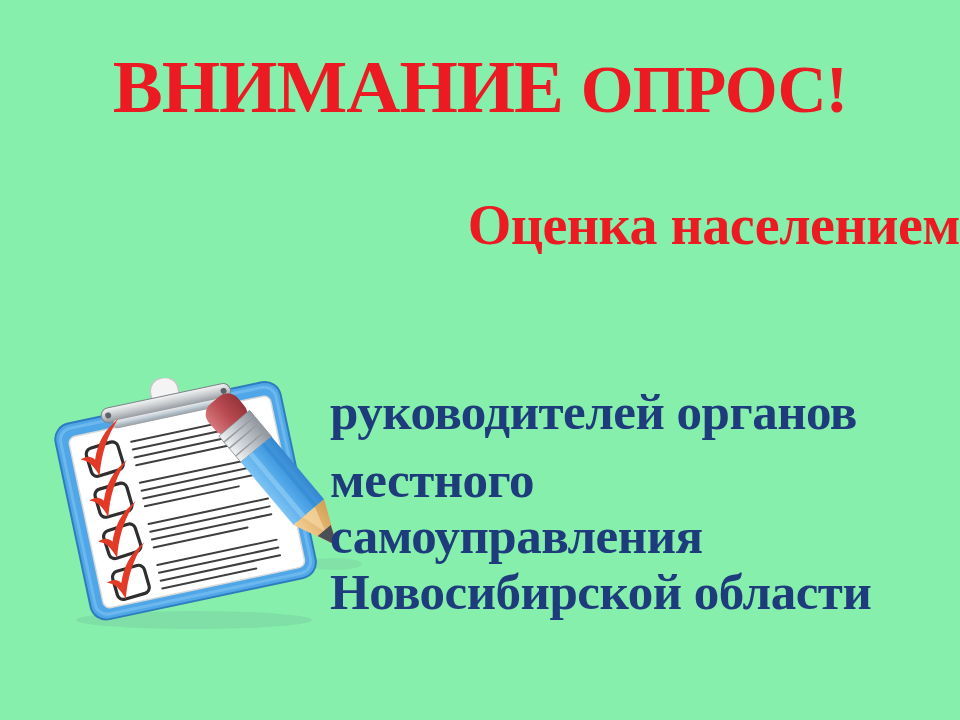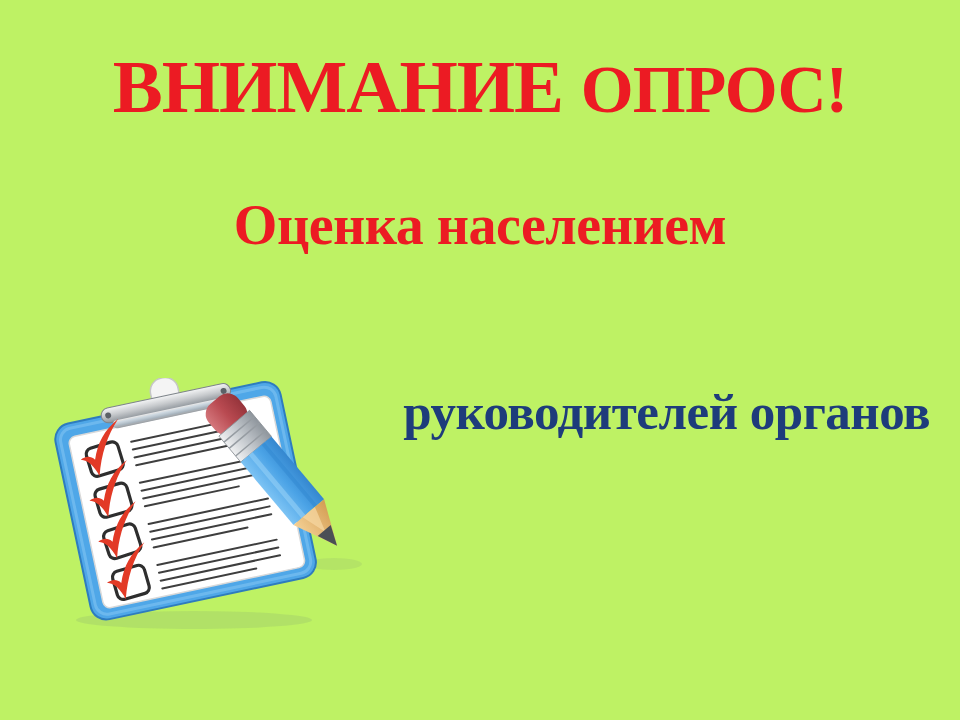--- a/index.html
+++ b/index.html
@@ -4,21 +4,21 @@
 <style>
   html, body {
     margin: 0;
     padding: 0;
     background: #ffffff;
   }
   .slide {
     position: relative;
     width: 960px;
     height: 720px;
-    background: #bef264;
+    background: #86efac;
     overflow: hidden;
     font-family: "Liberation Serif", "DejaVu Serif", serif;
     font-weight: 700;
   }
   .title {
     position: absolute;
     top: 44px;
     left: 0;
     width: 960px;
     margin: 0;
@@ -30,33 +30,33 @@
     letter-spacing: -1px;
   }
   .title .t2 {
     font-size: 68px;
   }
   .subtitle {
     position: absolute;
     top: 194px;
     left: 0;
     width: 960px;
-    text-align: center;
+    text-align: right;
     color: #EC1B23;
     font-size: 56px;
     line-height: 62px;
     letter-spacing: -0.5px;
     white-space: nowrap;
   }
   .bodytext {
     position: absolute;
     top: 384px;
     left: 330px;
     width: 600px;
-    text-align: right;
+    text-align: left;
     color: #1E3C7B;
     font-size: 51px;
     line-height: 56px;
     letter-spacing: -0.5px;
     white-space: nowrap;
   }
   .bodytext .p2 {
     margin-top: 12px;
   }
   .art {
@@ -181,15 +181,20 @@
       <line x1="245" y1="64" x2="245" y2="146" stroke="#9AD4F8" stroke-width="5" opacity="0.55"></line>
       <line x1="261" y1="64" x2="261" y2="146" stroke="#2F86CF" stroke-width="4" opacity="0.45"></line>
       <polygon points="232,146 272,146 252,190" fill="url(#woodG)"></polygon>
       <polygon points="244,146 260,146 252,172" fill="#F6D9A4" opacity="0.7"></polygon>
       <polygon points="243.5,170 260.5,170 252,190" fill="#4A4F55"></polygon>
     </g>
   </svg>
 
   <div class="bodytext">
     <div class="p1">руководителей органов</div>
+    <div class="p2">
+      <div>местного</div>
+      <div>самоуправления</div>
+      <div>Новосибирской области</div>
+    </div>
   </div>
 
 </div>
 
 </body></html>

